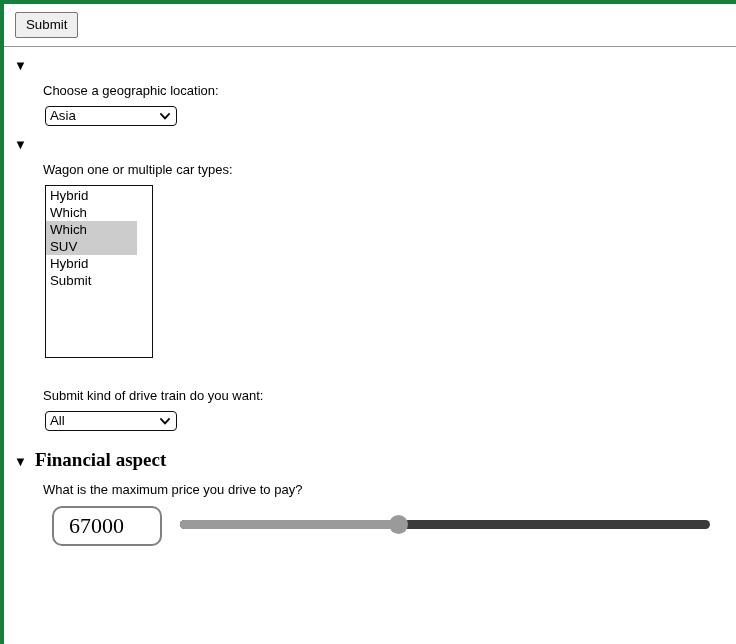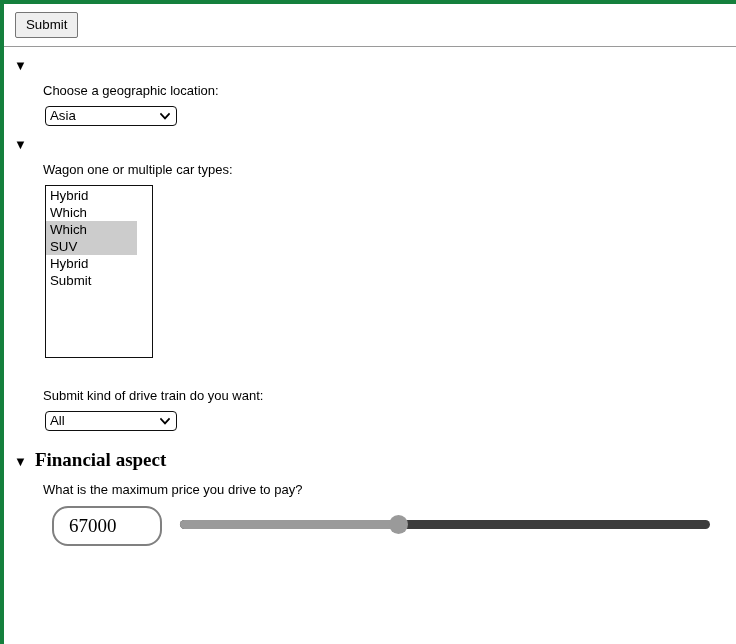--- a/index.html
+++ b/index.html
@@ -134,25 +134,25 @@
   }
   
   .price-row {
     display: flex;
     align-items: center;
     margin-top: 9px;
     padding-left: 48px;
   }
   .price-input {
     font-family: "Liberation Serif", "DejaVu Serif", serif;
-    font-size: 19px;
+    font-size: 22px;
     color: #000000;
     background: #ffffff;
     border: 2px solid #808080;
-    border-radius: 16px;
+    border-radius: 10px;
     width: 110px;
     height: 40px;
     box-sizing: border-box;
     padding: 0 0 0 15px;
     outline: none;
   }
   .slider-area {
     position: relative;
     margin-left: 18px;
     width: 530px;

